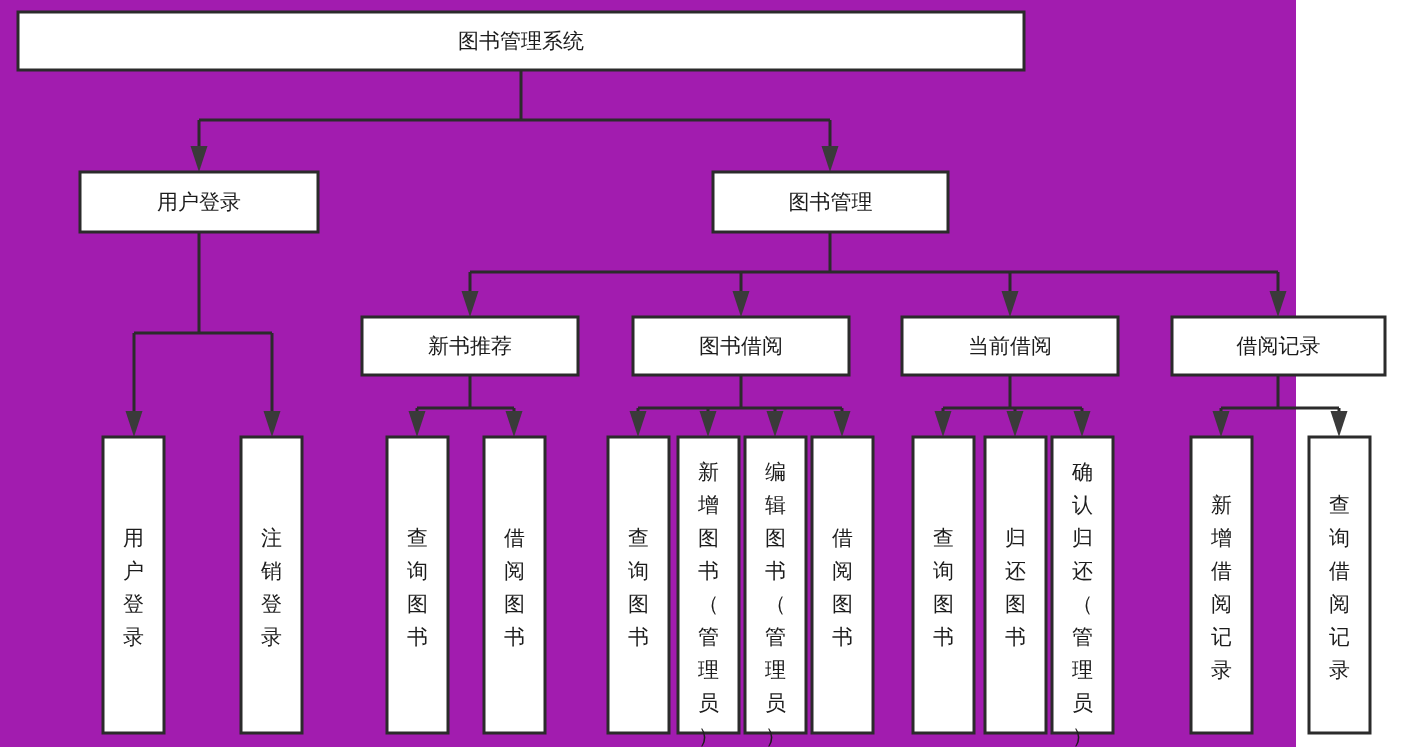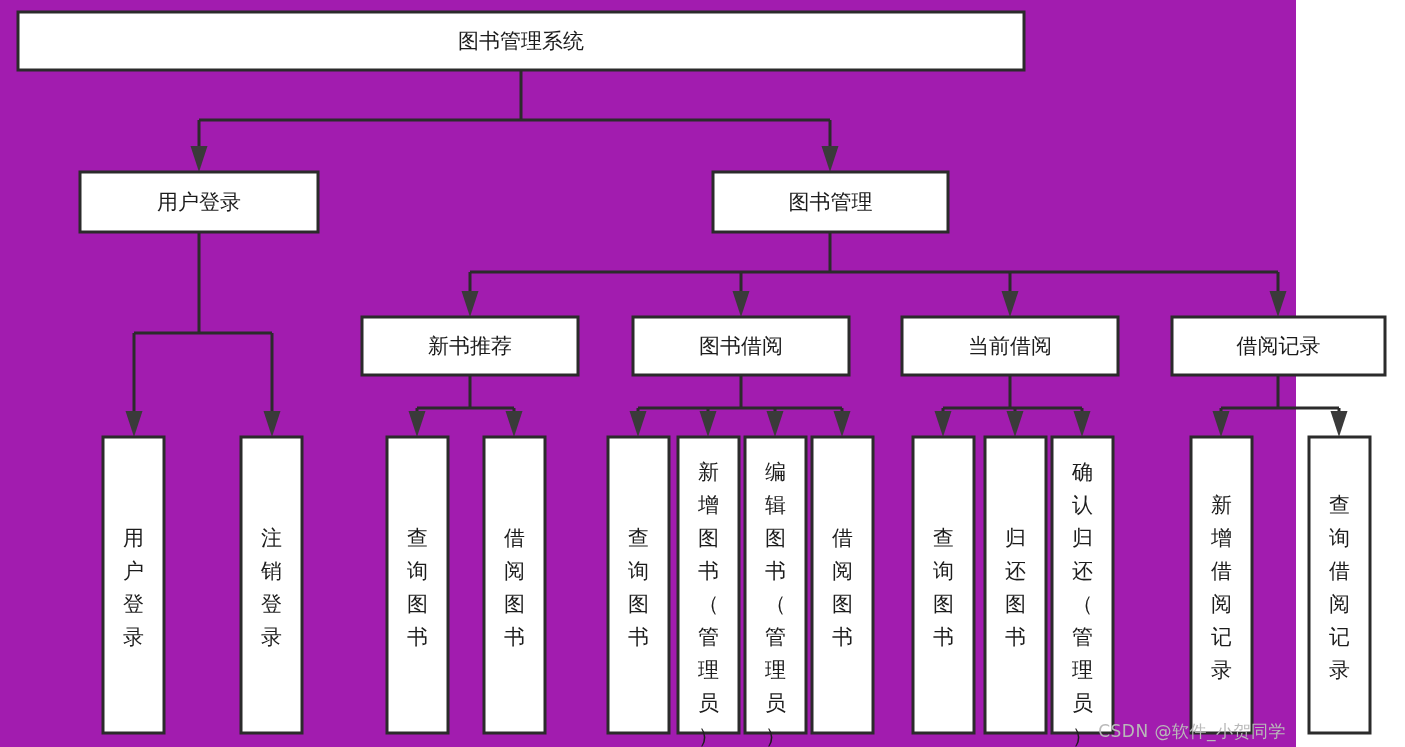--- a/index.html
+++ b/index.html
@@ -217,14 +217,13 @@
         <g>
           <rect class="node-rect" x="1191" y="437" width="61" height="296"></rect>
           <text class="node-label-vert" x="1221.5" y="511.74"><tspan x="1221.5" dy="0">新</tspan><tspan x="1221.5" dy="33">增</tspan><tspan x="1221.5" dy="33">借</tspan><tspan x="1221.5" dy="33">阅</tspan><tspan x="1221.5" dy="33">记</tspan><tspan x="1221.5" dy="33">录</tspan></text>
         </g>
         <g>
           <rect class="node-rect" x="1309" y="437" width="61" height="296"></rect>
           <text class="node-label-vert" x="1339.5" y="511.74"><tspan x="1339.5" dy="0">查</tspan><tspan x="1339.5" dy="33">询</tspan><tspan x="1339.5" dy="33">借</tspan><tspan x="1339.5" dy="33">阅</tspan><tspan x="1339.5" dy="33">记</tspan><tspan x="1339.5" dy="33">录</tspan></text>
         </g>
       </g>
   </svg>
-  <div class="watermark">CSDN @软件_小贺同学</div>
 </div>
 
 </body></html>

